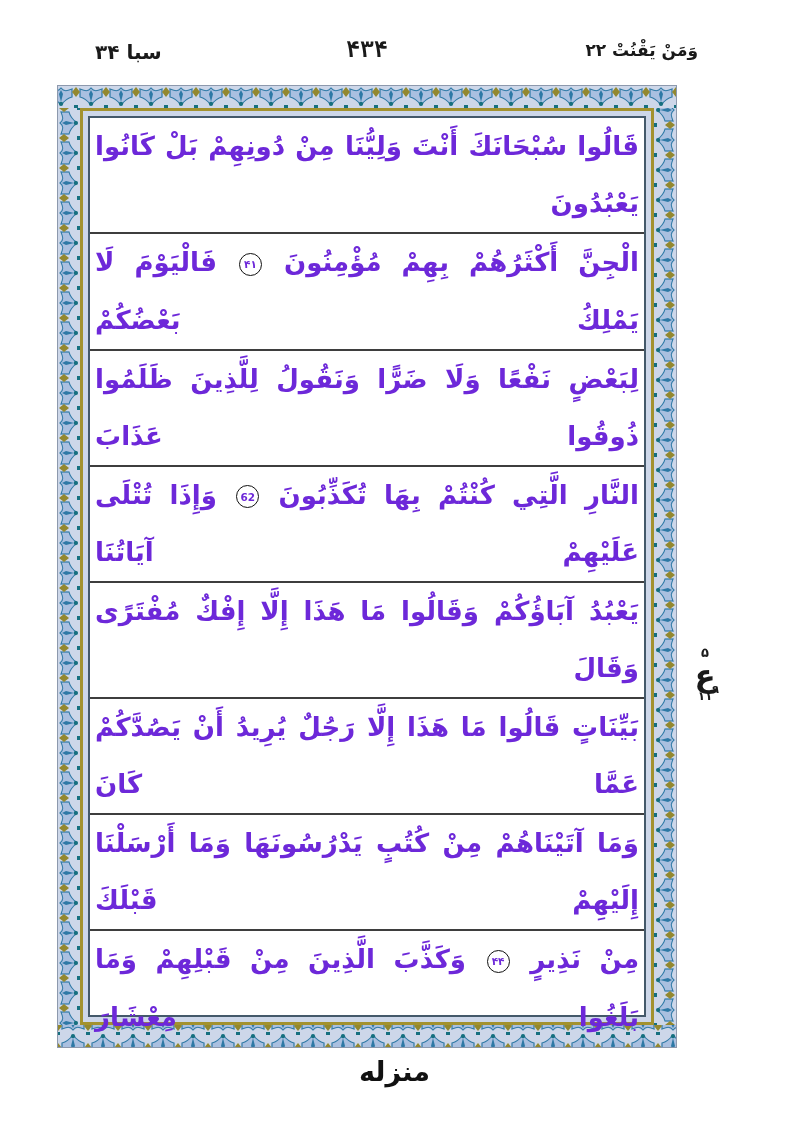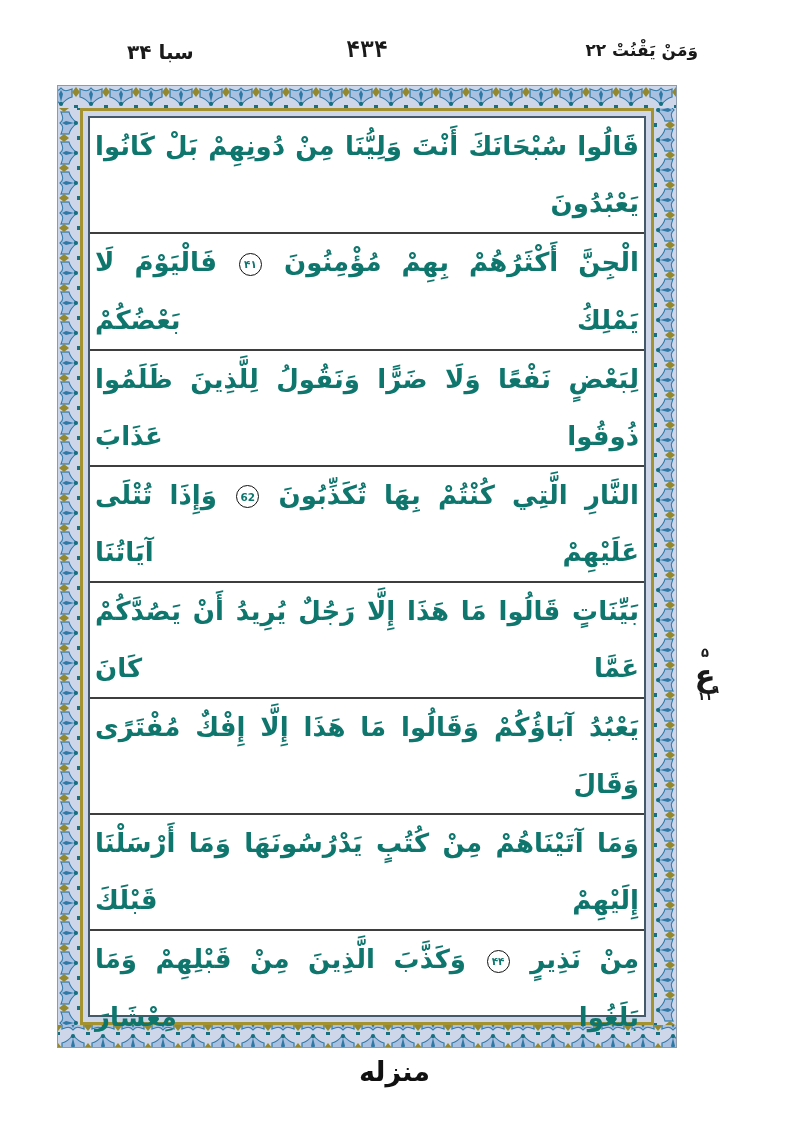--- a/index.html
+++ b/index.html
@@ -2,42 +2,42 @@
 <html><head>
 <meta charset="utf-8">
 <style>
   html,body{margin:0;padding:0;background:#ffffff;}
   .page{
     position:relative;width:798px;height:1140px;background:#ffffff;
     font-family:"DejaVu Sans",sans-serif;overflow:hidden;
   }
   
   .hdr{position:absolute;top:40px;font-weight:bold;color:#1a1a1a;direction:rtl;}
-  .hdr-surah{left:95px;font-size:20px;margin-left:32px;}
+  .hdr-surah{left:95px;font-size:20px;}
   .hdr-page{left:57px;width:620px;text-align:center;top:36px;font-size:23px;font-family:Liberation Mono, monospace;}
   .hdr-juz{right:100px;font-size:17px;}
   
   .frame{
     position:absolute;left:57px;top:85px;width:620px;height:963px;
     border:1px solid #8d99ad;box-sizing:border-box;background:#cdd7e9;
   }
   .frame svg{position:absolute;inset:0;display:block;}
   .gold-frame{
     position:absolute;inset:22px;border:3px solid #a3922f;box-sizing:border-box;
     pointer-events:none;
   }
   .text-zone{
     position:absolute;inset:30px;border:2px solid #44596a;box-sizing:border-box;
     background:#ffffff;display:flex;flex-direction:column;
   }
   
   .line{
     flex:1 1 0;box-sizing:border-box;padding:0 5px;
     direction:rtl;text-align:justify;text-align-last:justify;
-    font-size:26px;font-weight:bold;color:#0f766e;line-height:57px;
+    font-size:26px;font-weight:bold;color:#6d28d9;line-height:57px;
     white-space:normal;overflow:visible;
   }
   .line:not(:last-child){border-bottom:2px solid #3e3e3e;}
   .aya{
     display:inline-flex;align-items:center;justify-content:center;
     width:21px;height:21px;border:1.5px solid #111;border-radius:50%;
     font-size:10.5px;font-weight:bold;line-height:normal;
     vertical-align:3px;margin:16px 2px;background:#fff;
   }
   
@@ -94,22 +94,22 @@
         </g>
     </svg>
 
     <div class="gold-frame"></div>
 
     <div class="text-zone">
       <div class="line">قَالُوا سُبْحَانَكَ أَنْتَ وَلِيُّنَا مِنْ دُونِهِمْ بَلْ كَانُوا يَعْبُدُونَ</div>
       <div class="line">الْجِنَّ أَكْثَرُهُمْ بِهِمْ مُؤْمِنُونَ <span class="aya">۴۱</span> فَالْيَوْمَ لَا يَمْلِكُ بَعْضُكُمْ</div>
       <div class="line">لِبَعْضٍ نَفْعًا وَلَا ضَرًّا وَنَقُولُ لِلَّذِينَ ظَلَمُوا ذُوقُوا عَذَابَ</div>
       <div class="line">النَّارِ الَّتِي كُنْتُمْ بِهَا تُكَذِّبُونَ <span class="aya">62</span> وَإِذَا تُتْلَى عَلَيْهِمْ آيَاتُنَا</div>
+      <div class="line">يَعْبُدُ آبَاؤُكُمْ وَقَالُوا مَا هَذَا إِلَّا إِفْكٌ مُفْتَرًى وَقَالَ</div>
       <div class="line">بَيِّنَاتٍ قَالُوا مَا هَذَا إِلَّا رَجُلٌ يُرِيدُ أَنْ يَصُدَّكُمْ عَمَّا كَانَ</div>
-      <div class="line">يَعْبُدُ آبَاؤُكُمْ وَقَالُوا مَا هَذَا إِلَّا إِفْكٌ مُفْتَرًى وَقَالَ</div>
       <div class="line">وَمَا آتَيْنَاهُمْ مِنْ كُتُبٍ يَدْرُسُونَهَا وَمَا أَرْسَلْنَا إِلَيْهِمْ قَبْلَكَ</div>
       <div class="line">مِنْ نَذِيرٍ <span class="aya">۴۴</span> وَكَذَّبَ الَّذِينَ مِنْ قَبْلِهِمْ وَمَا بَلَغُوا مِعْشَارَ</div>
 
     </div>
   </div>
 
   <div class="ruku">
     <div class="r-top">۵</div>
     <div class="r-ain">
       <span>ع</span>

